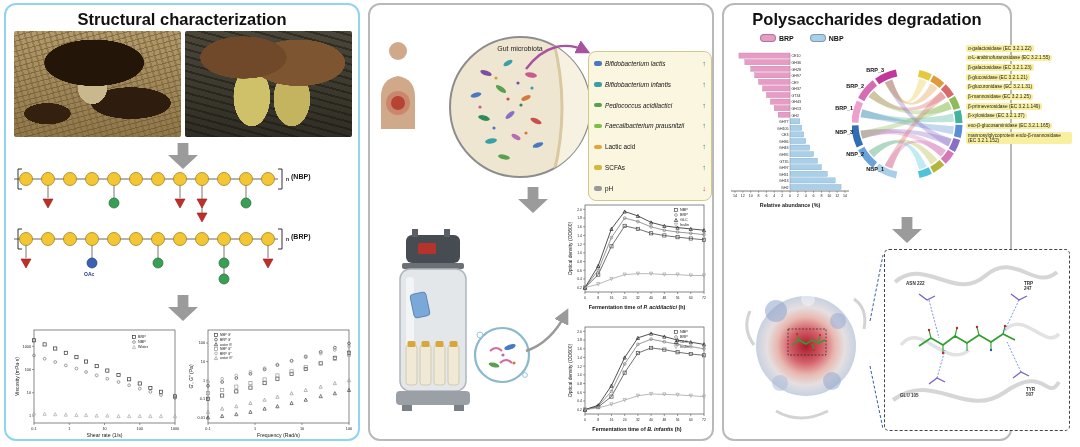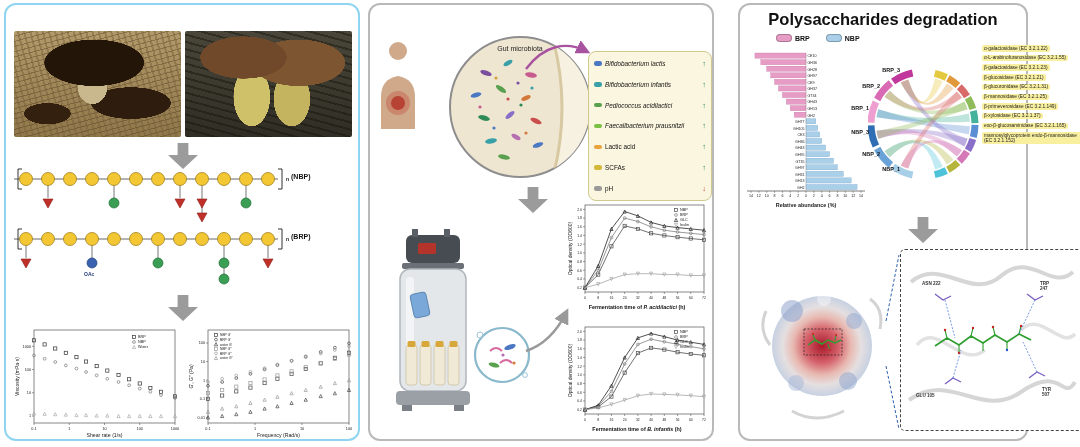--- a/index.html
+++ b/index.html
@@ -3,21 +3,21 @@
 <meta charset="utf-8">
 <style>
   *{box-sizing:border-box}
   html,body{margin:0;padding:0}
   body{width:1080px;height:447px;position:relative;background:#fff;
        font-family:"Liberation Sans",sans-serif;color:#111;overflow:hidden}
   svg text{font-family:"Liberation Sans",sans-serif}
   .panel{position:absolute;top:3px;height:438px;background:#fff;border:2px solid #b9b9b9;border-radius:12px}
   .panel1{left:4px;width:356px;border-color:#8fd4f0}
   .panel2{left:368px;width:346px}
-  .panel3{left:738px;width:290px}
+  .panel3{left:722px;width:290px}
   .panel-title{position:absolute;top:5px;left:0;right:0;text-align:center;font-size:16.5px;font-weight:bold}
   .abs{position:absolute}
   .fat-arrow{position:absolute;width:30px;height:26px;background:#9b9b9b;
     clip-path:polygon(32% 0,68% 0,68% 46%,100% 46%,50% 100%,0 46%,32% 46%)}
   
   .photos{position:absolute;left:8px;top:26px;display:flex;gap:4px}
   .photo{width:167px;height:106px;border-radius:2px}
   .photo-left{background:
     radial-gradient(ellipse 30% 22% at 48% 30%, #241509 0 99%, transparent 100%),
     radial-gradient(ellipse 9% 17% at 47% 52%, #c9b78e 0 99%, transparent 100%),
@@ -52,20 +52,21 @@
   .enzyme-list{position:absolute;left:242px;top:40px;width:106px;display:flex;flex-direction:column;gap:3.2px;z-index:2}
   .enzyme-item{font-size:4.8px;line-height:1.15;background:#f8ef9f;padding:0.5px 2px;border-radius:2px;width:fit-content;color:#222}
   .chord-group{position:absolute;font-size:5.5px;font-weight:bold;width:40px;text-align:right;z-index:2}
   .residue{position:absolute;font-size:4.6px;color:#333;font-weight:bold;z-index:3}
   .dashed-box{position:absolute;left:160px;top:244px;width:186px;height:182px;border:1.5px dashed #444;border-radius:5px;background:#fff}
 </style>
 </head>
 <body>
 
 <div class="panel panel1">
+  <div class="panel-title">Structural characterization</div>
 
   <div class="photos">
     <div class="photo photo-left"></div>
     <div class="photo photo-right"></div>
   </div>
 
   <div class="fat-arrow" style="left:162px;top:138px"></div>
 
   <svg class="abs" style="left:4px;top:160px" width="300" height="58">
     <line x1="4" y1="14" x2="268" y2="14" stroke="#555" stroke-width="0.9"></line>

